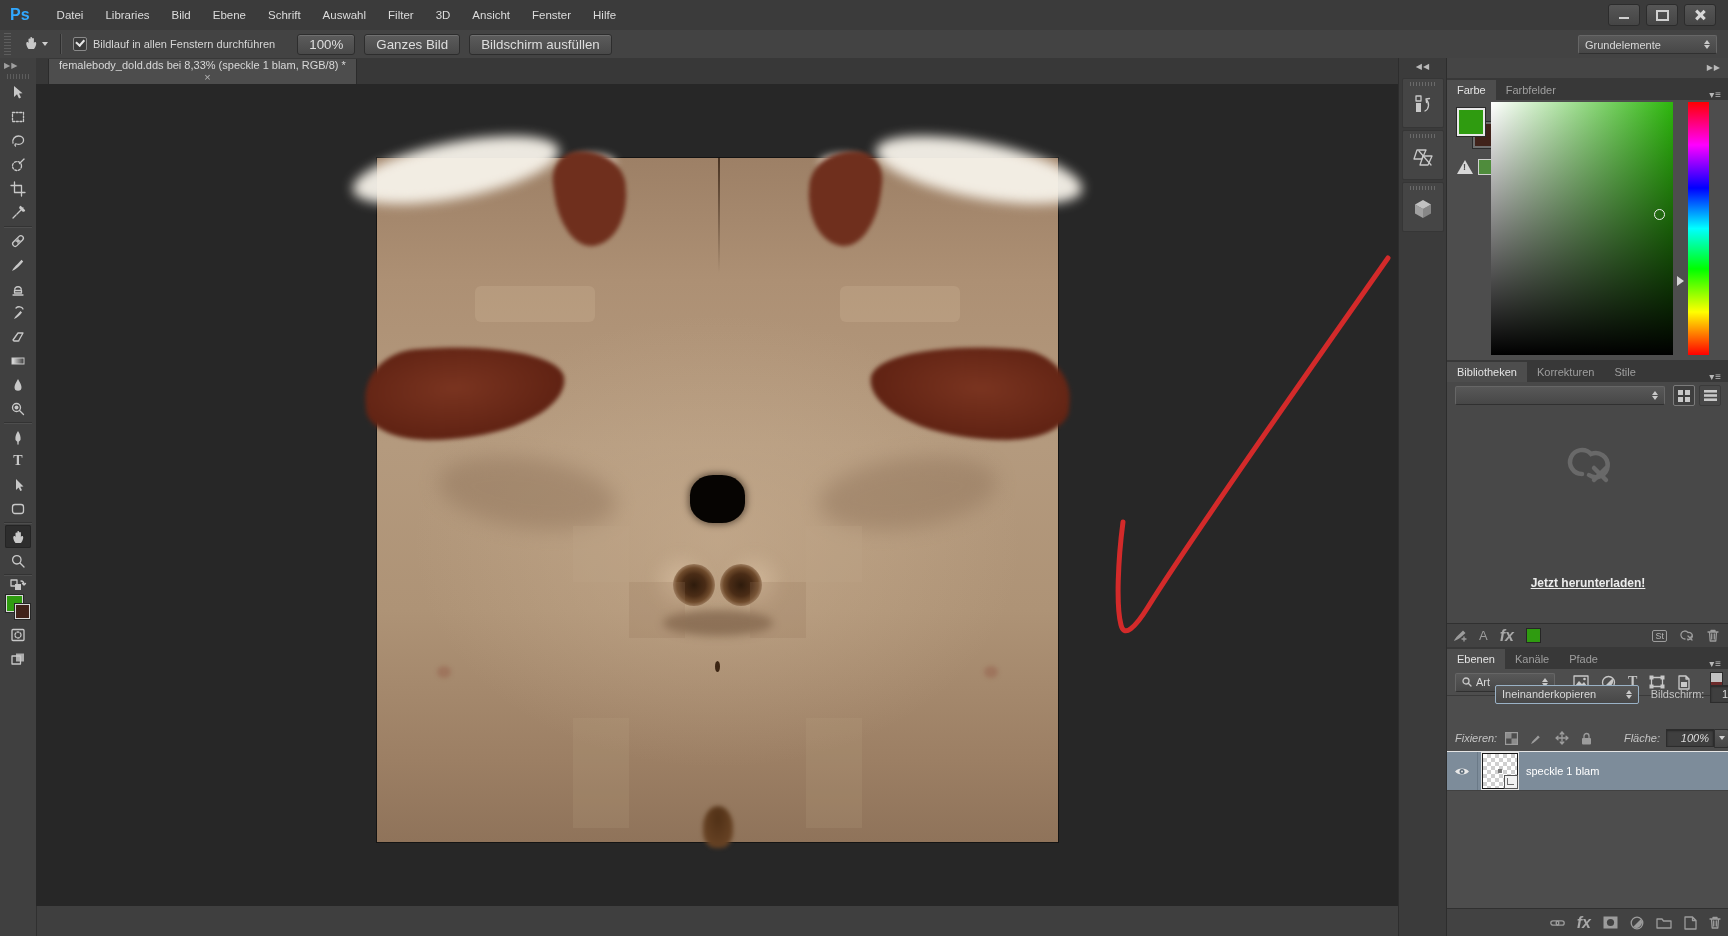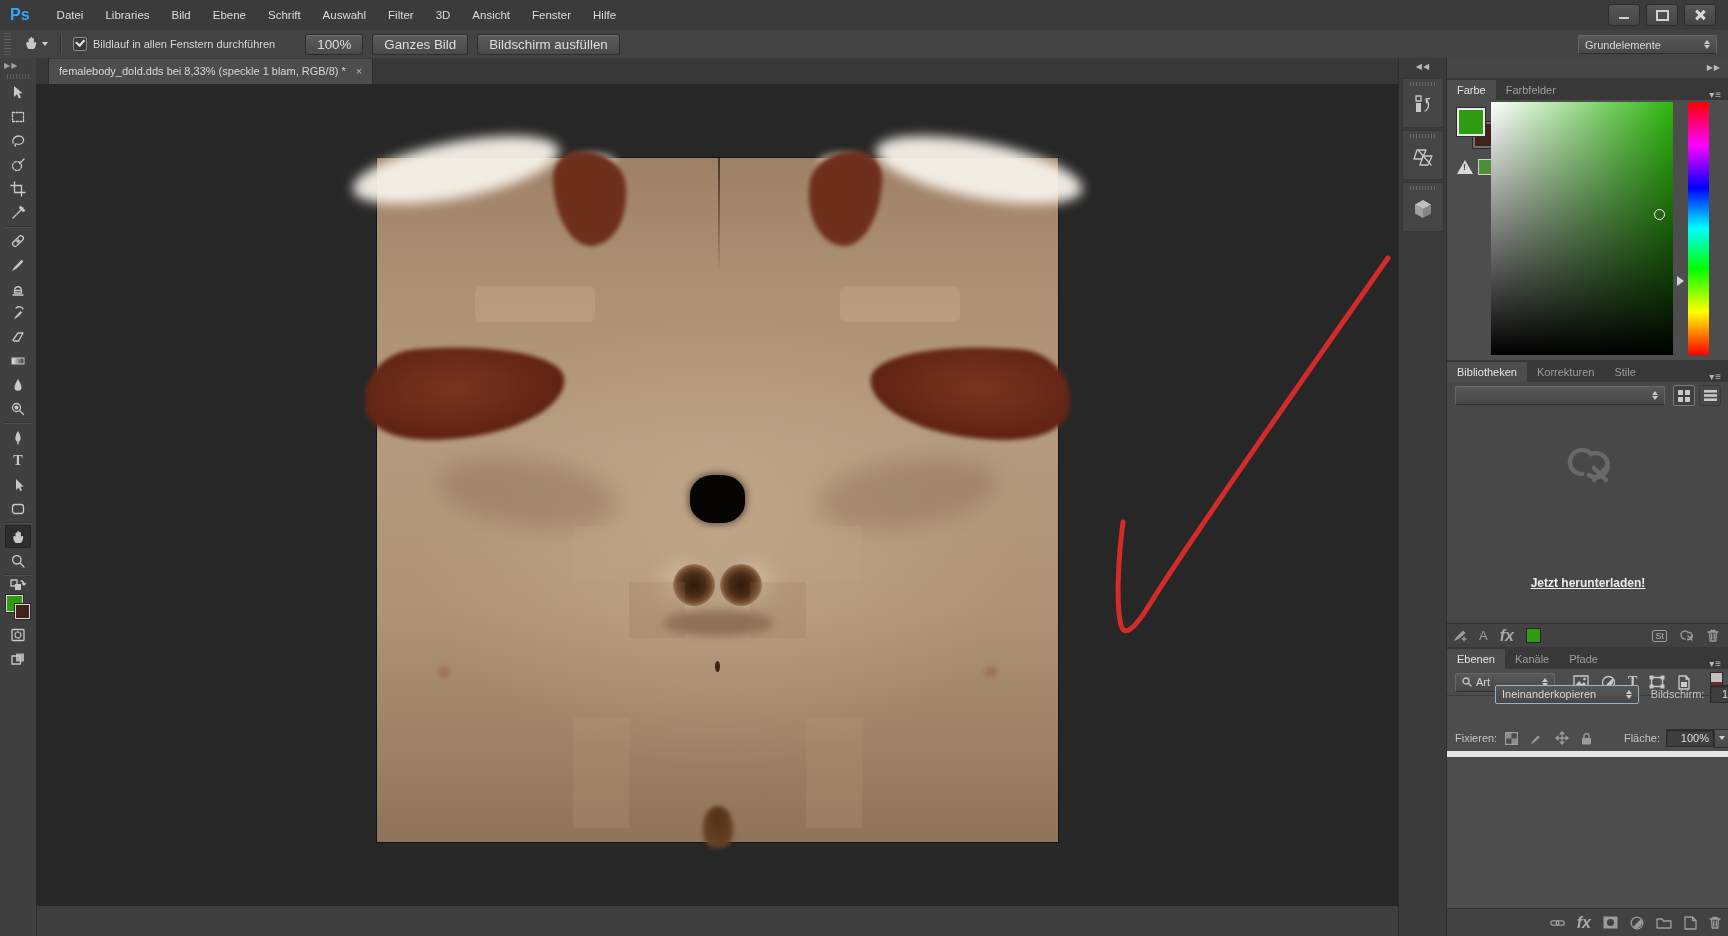--- a/index.html
+++ b/index.html
@@ -45,21 +45,21 @@
   .tool.sel{background:#2d2d2d;box-shadow:inset 0 0 0 1px #242424;}
   .tool svg{display:block;}
   .tsep{height:1px;background:#333;box-shadow:0 1px 0 #4e4e4e;margin:2px 4px;}
   .fgbg{position:relative;width:26px;height:26px;margin:2px auto;}
   .fg-sw{position:absolute;left:1px;top:0;width:15px;height:15px;border:1px solid #d9d9d9;outline:1px solid #262626;}
   .bg-sw{position:absolute;left:10px;top:9px;width:13px;height:13px;border:1px solid #d9d9d9;outline:1px solid #262626;}
 
   
   .tabbar{left:36px;top:58px;width:1362px;height:26px;background:#383838;border-bottom:1px solid #282828;}
   .doc-tab{margin-left:12px;height:25px;background:#4d4d4d;border-left:1px solid #2b2b2b;border-right:1px solid #2b2b2b;
-           display:inline-flex;align-items:center;padding:0 10px;color:#d8d8d8;}
+           display:inline-flex;align-items:center;padding:0 10px;color:#d8d8d8;flex-direction:column;}
   .tab-close{margin-left:10px;color:#b5b5b5;font-size:11px;}
   .pasteboard{left:36px;top:84px;width:1362px;height:822px;background:#272727;overflow:hidden;}
   .statusbar{left:36px;top:906px;width:1362px;height:30px;background:#3a3a3a;border-top:1px solid #262626;color:#c9c9c9;}
   .doc-field{background:#474747;border:1px solid #2e2e2e;height:18px;display:flex;align-items:center;padding:0 14px;margin-left:26px;min-width:150px;}
   .tri-r{width:0;height:0;border-top:5px solid transparent;border-bottom:5px solid transparent;border-left:7px solid #bdbdbd;margin-left:14px;}
 
   
   .canvas-img{left:341px;top:74px;width:681px;height:684px;outline:1px solid #141414;
       background:
         radial-gradient(ellipse 62% 46% at 50% 56%, rgba(206,180,150,.50), rgba(206,180,150,0) 72%),
@@ -172,21 +172,21 @@
   <div class="a optionsbar flex">
     <div class="grip"></div>
     <span style="margin:0 2px 0 6px;">
       <svg width="17" height="16" viewBox="0 0 16 16">
           <path class="f" d="M5 14 C3.2 11.5 2.2 8.5 3 7.4 c.7-.9 1.8-.2 2 .8 V4.2 c0-1.1 1.8-1.1 1.8 0 V7 V2.8 c0-1.1 1.8-1.1 1.8 0 V7 V3.8 c0-1.1 1.8-1.1 1.8 0 V8.2 c.3-1 1.4-1.7 2.1-.8 .8 1.1-.3 4.1-2 6.6 Z"></path>
         </svg>
     </span>
     <span class="tri-d" style="margin-right:4px;"></span>
     <div class="sep-v"></div>
     <span class="checkbox"></span>
-    <span style="margin-right:24px;">Bildlauf in allen Fenstern durchführen</span>
+    <span style="margin-right:16px;">Bildlauf in allen Fenstern durchführen</span>
     <button class="btn" style="margin-left:6px;">100%</button>
     <button class="btn">Ganzes Bild</button>
     <button class="btn">Bildschirm ausfüllen</button>
     <div class="a combo" style="left:1578px;top:5px;width:125px;">
       <span>Grundelemente</span>
       <span class="ud">
           <i class="u"></i>
           <i class="d"></i>
         </span>
     </div>
@@ -577,21 +577,21 @@
           </div>
           <span class="lbl" style="margin-left:12px;">Bildschirm:</span>
           <div class="valbox" style="margin-left:6px;">
             <span>100%</span>
           </div>
           <div class="dropbtn">
               <span class="tri-d"></span>
             </div>
         </div>
 
-        <div class="lrow flex" style="top:56px;height:26px;border-bottom:6px solid #e5e5e5;">
+        <div class="lrow flex" style="top:56px;height:26px;border-bottom:1px solid #e5e5e5;font-style:italic;">
           <span class="lbl" style="margin-left:8px;">Fixieren:</span>
           <span class="fico" style="margin-left:8px;">
               <svg width="13" height="13" viewBox="0 0 13 13">
                 <rect class="f2" x="0" y="0" width="6.5" height="6.5" opacity=".8"></rect>
                 <rect class="f2" x="6.5" y="6.5" width="6.5" height="6.5" opacity=".8"></rect>
                 <rect class="s2" x="0.5" y="0.5" width="12" height="12"></rect>
               </svg>
             </span>
           <span class="fico">
               <svg width="13" height="13" viewBox="0 0 13 13">
@@ -612,20 +612,34 @@
           <span style="flex:1;"></span>
           <span class="lbl">Fläche:</span>
           <div class="valbox" style="margin-left:6px;">
             <span>100%</span>
           </div>
           <div class="dropbtn">
               <span class="tri-d"></span>
             </div>
         </div>
 
+        <div class="layer-row" style="top:83px;background:#7d8c9a;">
+          <div class="eye-cell" style="border-color:#6b7a88;">
+            <svg width="16" height="11" viewBox="0 0 16 11">
+                <path fill="#e8e8e8" d="M1 5.5 C4 1.5 12 1.5 15 5.5 C12 9.5 4 9.5 1 5.5 Z"></path>
+                <circle fill="#5a6a78" cx="8" cy="5.5" r="2.5"></circle>
+                <circle fill="#e8e8e8" cx="8" cy="5.5" r="1"></circle>
+              </svg>
+          </div>
+          <div class="thumb checker">
+            <div style="position:absolute;left:15px;top:15px;width:4px;height:4px;background:#7a7a7a;"></div>
+            <div class="so-badge"></div>
+          </div>
+          <span class="lname" style="color:#ffffff;">speckle 1 blam</span>
+        </div>
 
         <div class="pfoot" style="height:27px;">
           <span style="flex:1;"></span>
           <span class="fico">
               <svg width="15" height="10" viewBox="0 0 15 10">
                 <g class="s2">
                   <rect x="0.8" y="2.8" width="8" height="4.4" rx="2.2"></rect>
                   <rect x="6.2" y="2.8" width="8" height="4.4" rx="2.2"></rect>
                 </g>
               </svg>

